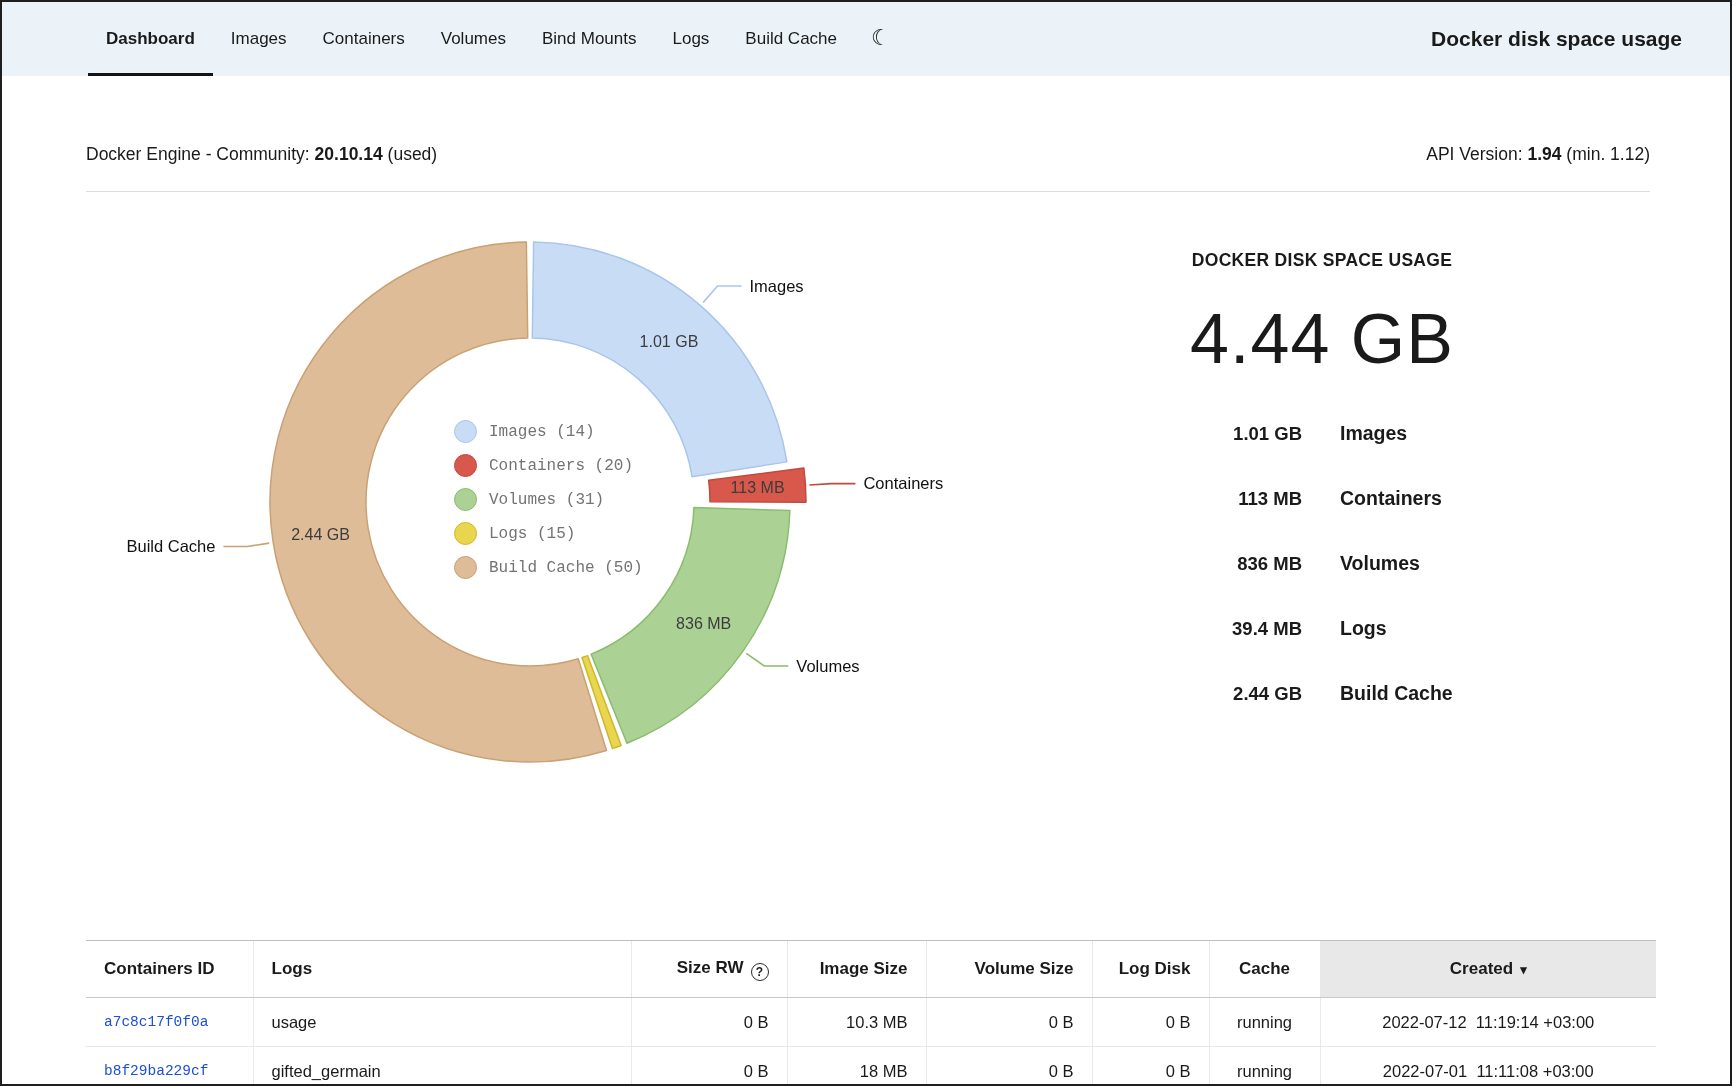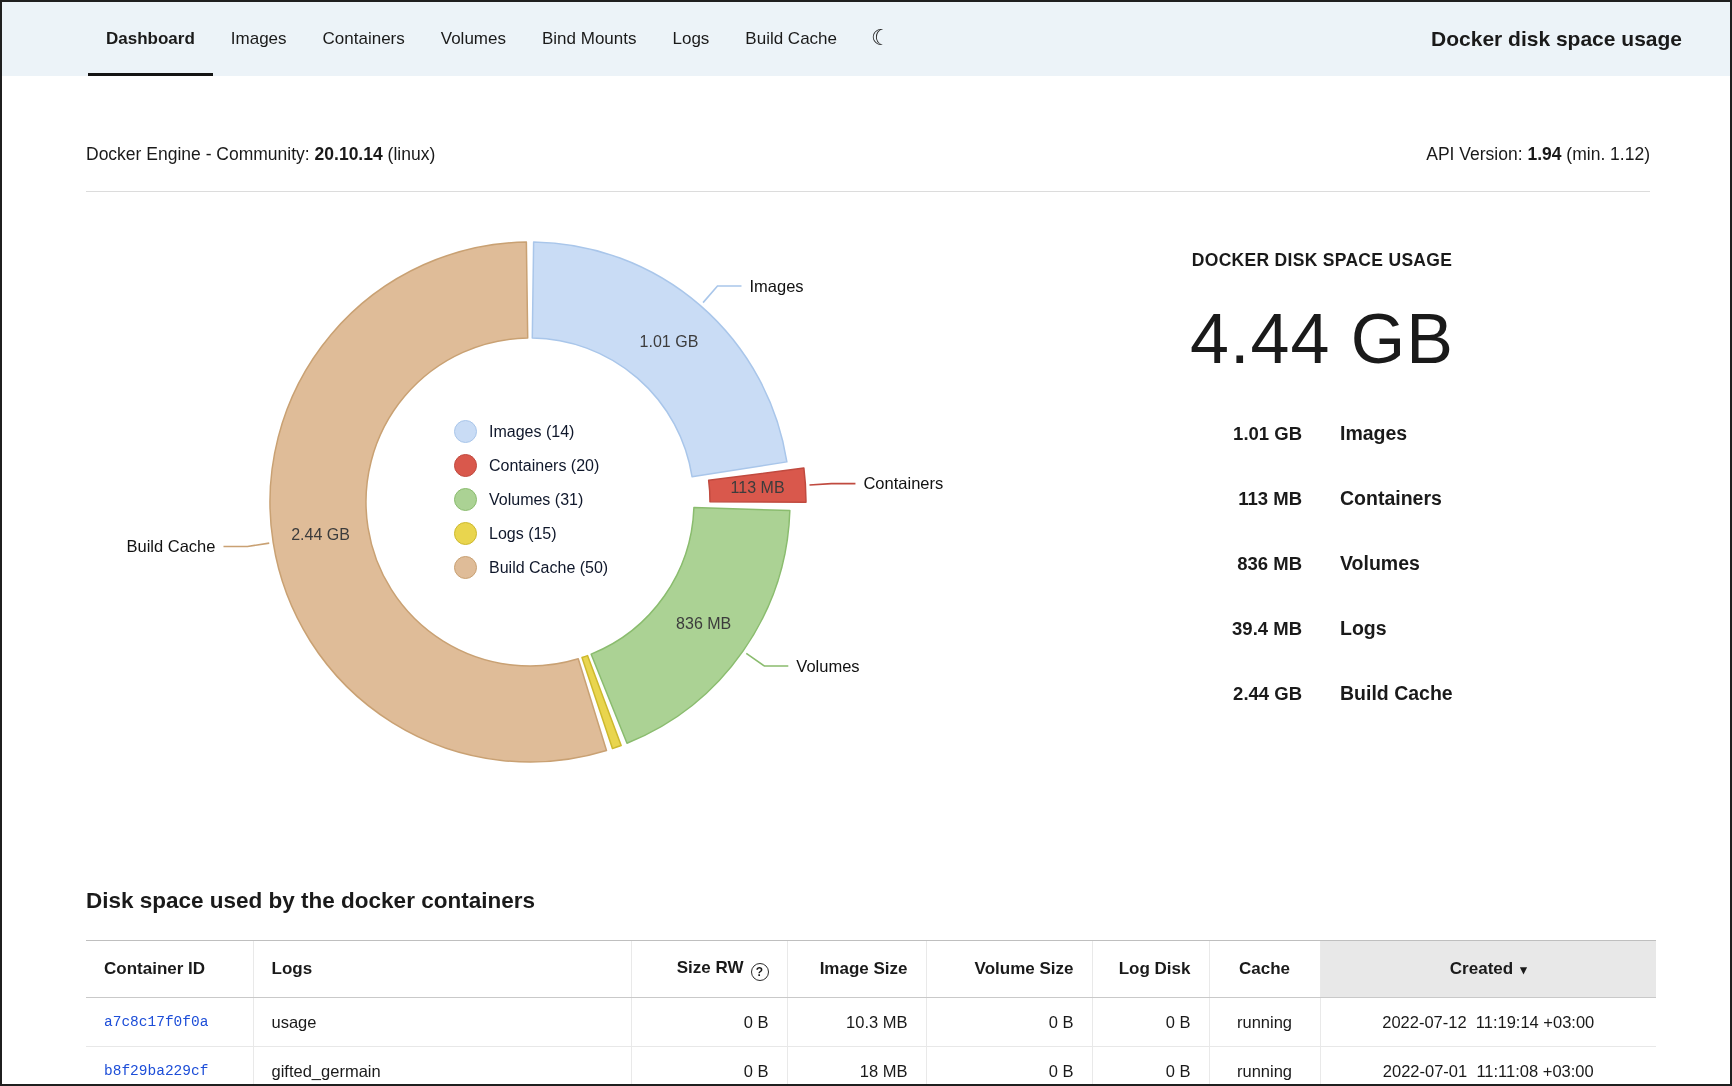--- a/index.html
+++ b/index.html
@@ -28,21 +28,21 @@
   
   svg.donut { position:absolute; left:90px; top:225px; }
   svg.donut text { font-family:"Liberation Sans", sans-serif; }
   .seg-value { font-size:16px; fill:#3c3c3c; text-anchor:middle; }
   .seg-ext { font-size:16.5px; fill:#111; }
   .leader { fill:none; stroke-width:1.6px; }
 
   .legend { position:absolute; left:452px; top:418px; display:flex; flex-direction:column; gap:11px; }
   .legend-row { display:flex; align-items:center; gap:12px; height:23px; }
   .legend-dot { width:23px; height:23px; border-radius:50%; border:1px solid transparent; flex:0 0 auto; }
-  .legend-label { font-size:16px; color:#0f172a; white-space:nowrap; }
+  .legend-label { font-size:16px; color:#737373; white-space:nowrap;font-family:Liberation Mono, monospace; }
 
   
   .summary { position:absolute; left:1100px; top:248px; width:440px; text-align:center; }
   .summary-heading { font-size:17.5px; font-weight:bold; letter-spacing:.3px; }
   .summary-total { font-size:70px; line-height:76px; margin-top:30px; font-weight:400; letter-spacing:1px; }
   .summary-rows { margin-top:24px; }
   .summary-row { display:flex; align-items:center; height:65px; text-align:left; }
   .summary-size { width:200px; text-align:right; font-weight:bold; font-size:18.5px; }
   .summary-label { margin-left:38px; font-weight:bold; font-size:19.5px; }
 
@@ -82,21 +82,21 @@
     <div class="moon">
       <span>☾</span>
     </div>
     <div class="apptitle">Docker disk space usage</div>
   </div>
 
   <div class="engine-row">
     <div>
       <span>Docker Engine - Community:</span>
       <b>20.10.14</b>
-      <span>(linux)</span>
+      <span>(used)</span>
     </div>
     <div>
       <span>API Version:</span>
       <b>1.94</b>
       <span>(min. 1.12)</span>
     </div>
   </div>
 
   <div class="divider"></div>
 
@@ -163,37 +163,36 @@
           <div class="summary-size">39.4 MB</div>
           <div class="summary-label">Logs</div>
         </div>
         <div class="summary-row">
           <div class="summary-size">2.44 GB</div>
           <div class="summary-label">Build Cache</div>
         </div>
       </div>
   </div>
 
-  <div class="section-heading">Disk space used by the docker containers</div>
 
   <div class="table-wrap">
     <table>
         <colgroup>
           <col style="width: 167px;">
           <col style="width: 378px;">
           <col style="width: 156px;">
           <col style="width: 139px;">
           <col style="width: 166px;">
           <col style="width: 117px;">
           <col style="width: 111px;">
           <col style="width: 336px;">
         </colgroup>
         <thead>
           <tr>
-            <th class="al-left"><span>Container ID</span></th>
+            <th class="al-left"><span>Containers ID</span></th>
             <th class="al-left"><span>Logs</span></th>
             <th class="al-right"><span>Size RW</span><span class="help-icon">?</span></th>
             <th class="al-right"><span>Image Size</span></th>
             <th class="al-right"><span>Volume Size</span></th>
             <th class="al-right"><span>Log Disk</span></th>
             <th class="al-center"><span>Cache</span></th>
             <th class="al-center sorted"><span>Created</span><span class="sort-caret">▾</span></th>
           </tr>
         </thead>
         <tbody>

